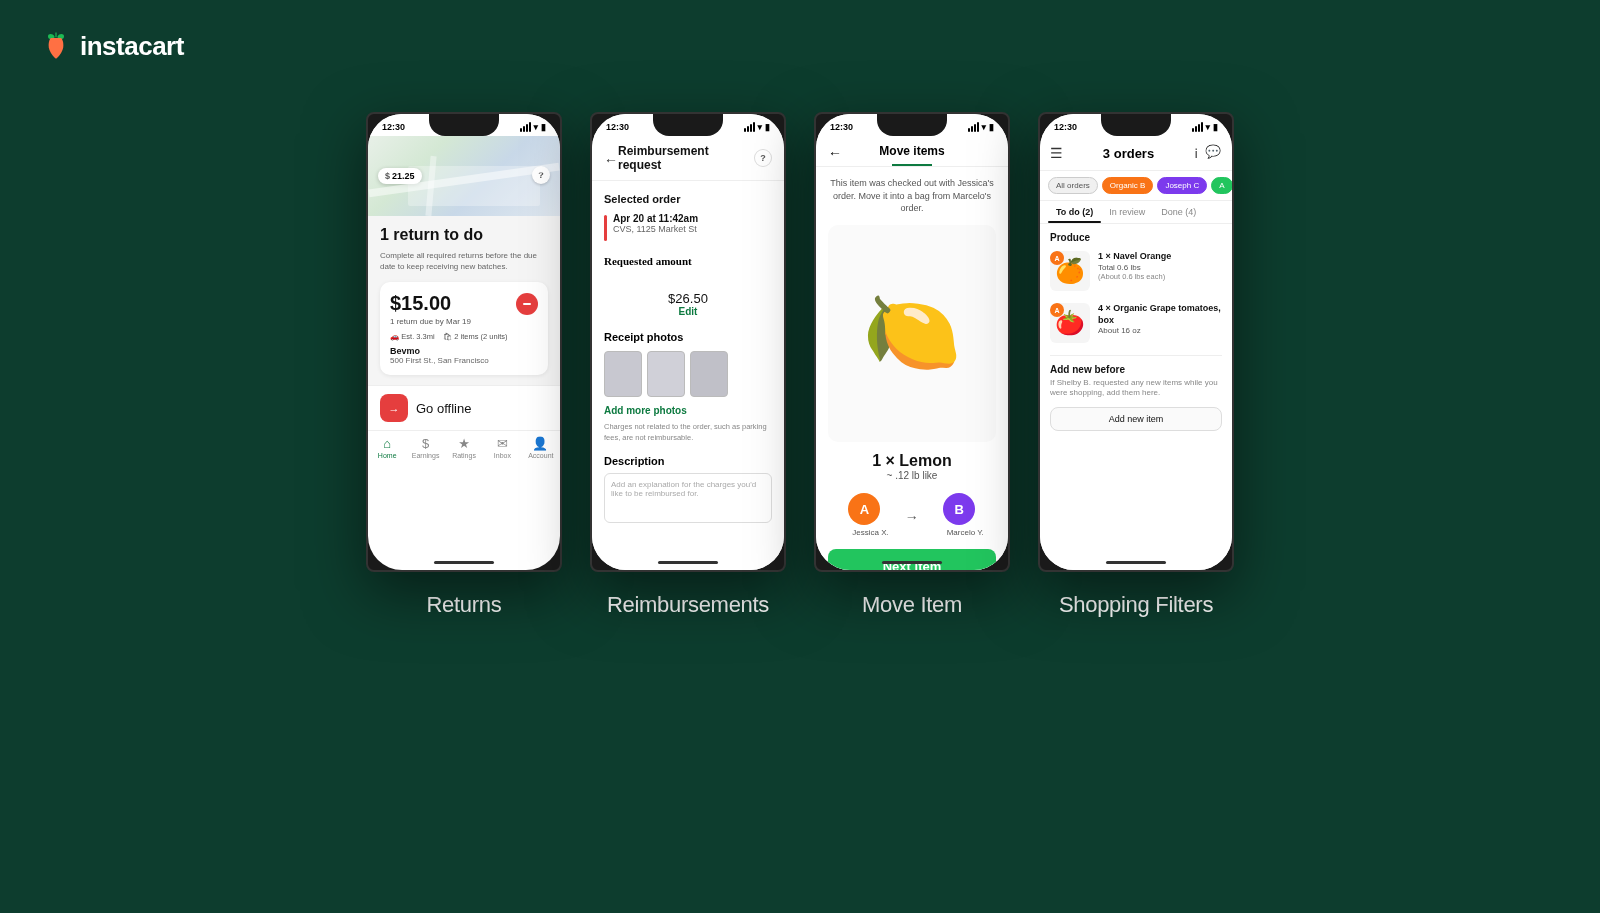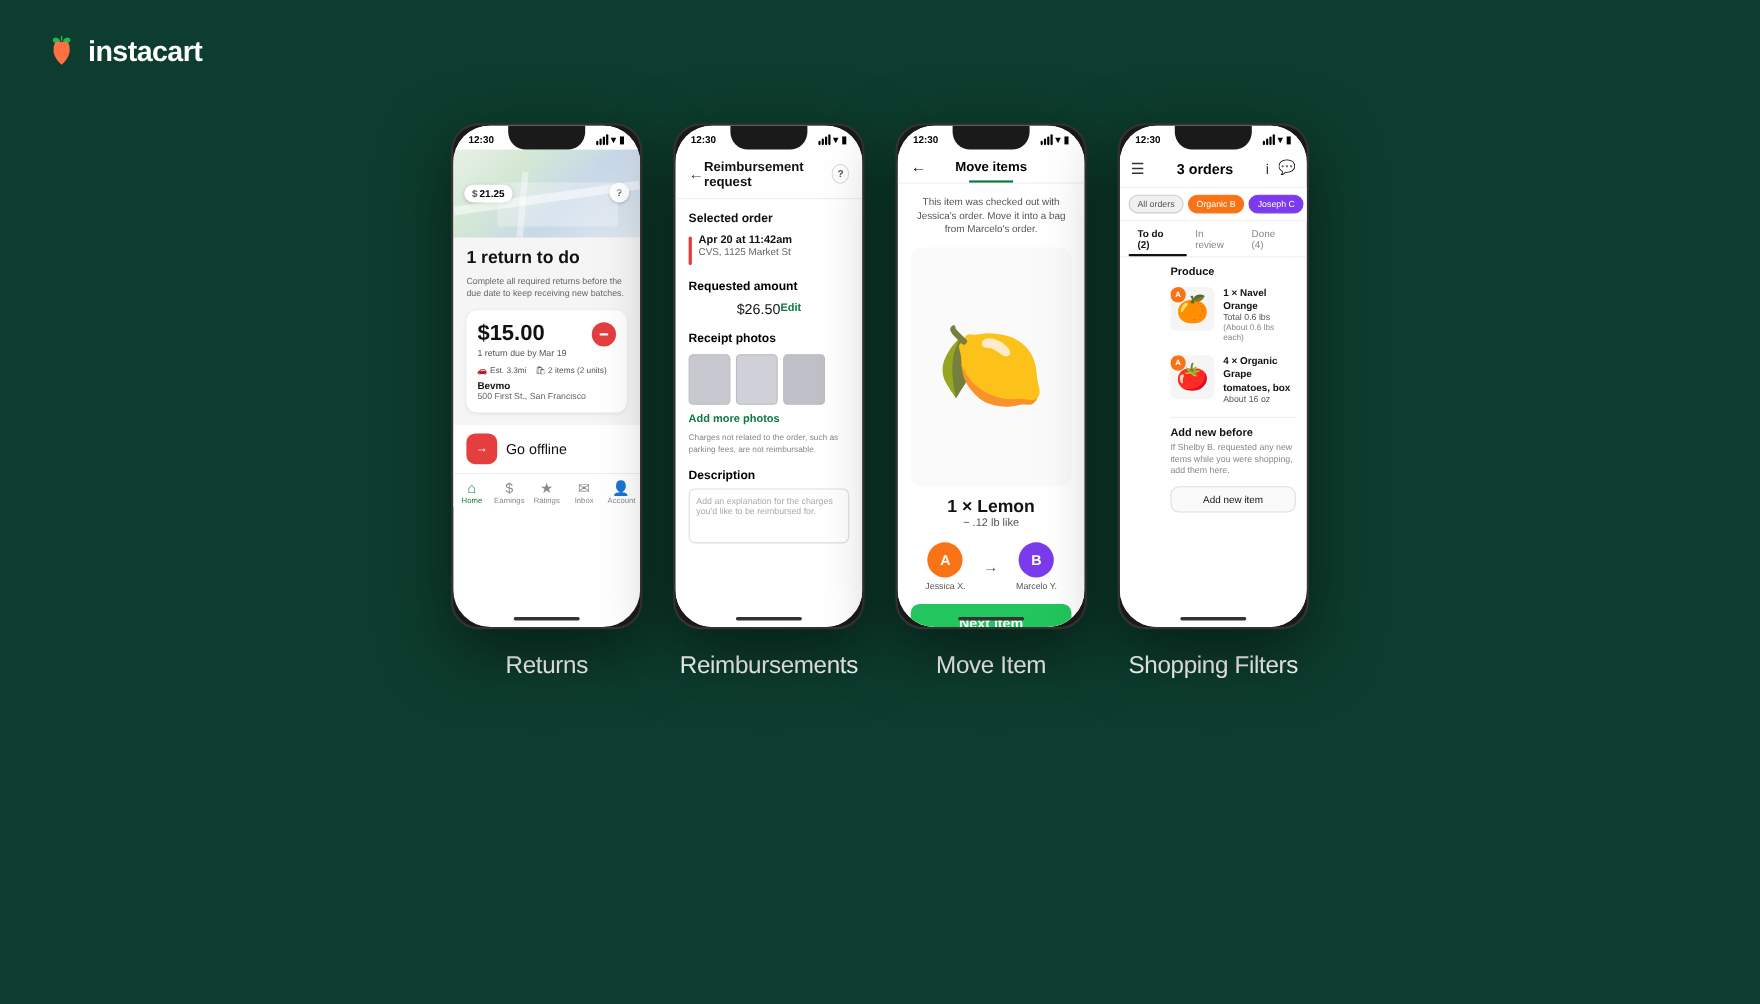--- a/index.html
+++ b/index.html
@@ -37,24 +37,24 @@
 
     .phone-wrapper {
       display: flex;
       flex-direction: column;
       align-items: center;
       gap: 20px;
     }
 
     
     .phone {
-      width: 174px;
+      width: 196px;
       height: 460px;
       background: #1a1a1a;
-      border-radius: 25px;
+      border-radius: 8px;
       position: relative;
       box-shadow: 0 20px 60px rgba(0,0,0,0.5);
       overflow: hidden;
       border: 2px solid #333;
       padding-left: 28px;
     }
 
     .phone-notch {
       position: absolute;
       top: 0;
@@ -375,28 +375,30 @@
     }
 
     .badge-store {
       font-size: 9px;
       color: #666;
     }
 
     .req-amount-label {
       font-size: 11px;
       font-weight: 700;
-      margin-bottom: 6px;
+      margin-bottom: 24px;
+      font-family: Liberation Serif, serif;
     }
 
     .amount-row {
       display: flex;
-      justify-content: center;
+      justify-content: flex-start;
       align-items: center;
       margin-bottom: 14px;
+      flex-direction: column;
     }
 
     .amount-val {
       font-size: 13px;
       color: #111;
     }
 
     .edit-btn {
       font-size: 10px;
       color: #0d7a40;
@@ -564,20 +566,21 @@
       font-weight: 700;
       color: white;
     }
 
     .avatar-orange { background: #f97316; }
     .avatar-purple { background: #7c3aed; }
 
     .avatar-name {
       font-size: 8px;
       color: #555;
+      margin-left: 12px;
     }
 
     .arrow-right {
       font-size: 14px;
       color: #555;
     }
 
     .next-btn {
       background: #22c55e;
       color: white;
@@ -692,21 +695,20 @@
       right: 0;
       height: 2px;
       background: #111;
       border-radius: 1px;
     }
 
     .screen4-body {
       flex: 1;
       overflow: hidden;
       padding: 8px 10px;
-      margin-left: 36px;
     }
 
     .category-label {
       font-size: 10px;
       font-weight: 700;
       color: #111;
       margin-bottom: 8px;
     }
 
     .product-row {

